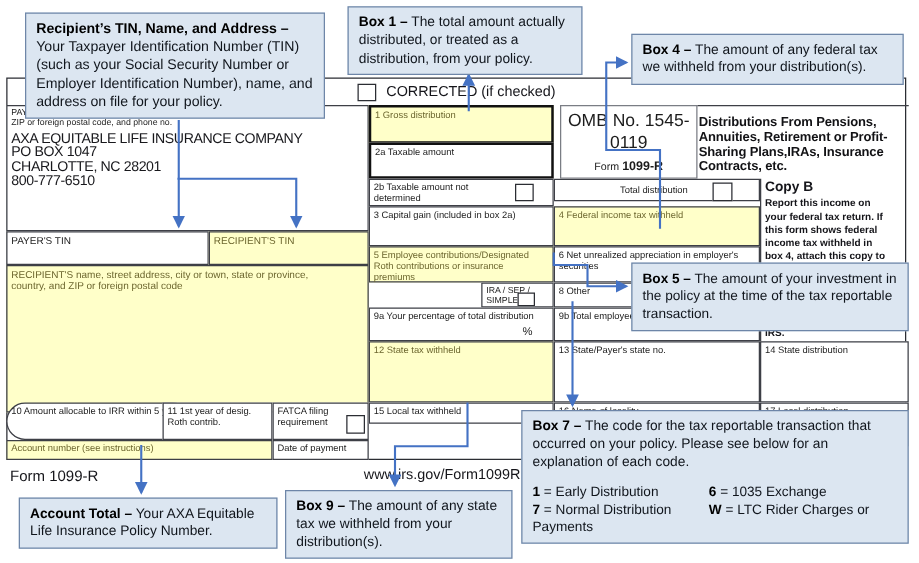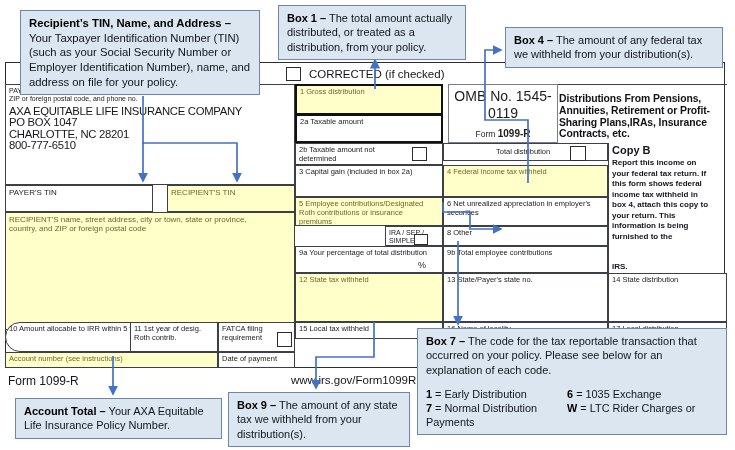--- a/index.html
+++ b/index.html
@@ -42,21 +42,21 @@
   <div class="cell" style="left:5px;top:84px;width:290px;height:101px;">
     <div style="font-size:7px;width:225px;">PAYER'S name, street address, city or town, state or province, country, ZIP or foreign postal code, and phone no.</div>
     <div class="addr">
       <div>AXA EQUITABLE LIFE INSURANCE COMPANY</div>
       <div>PO BOX 1047</div>
       <div>CHARLOTTE, NC 28201</div>
       <div>800-777-6510</div>
     </div>
   </div>
 
-  <div class="cell" style="left:5px;top:185px;width:148px;height:27px;font-size:8px;"><span>PAYER'S TIN</span></div>
+  <div class="cell" style="left:5px;top:185px;width:162px;height:27px;font-size:8px;"><span>PAYER'S TIN</span></div>
   <div class="cell yellow" style="left:167px;top:185px;width:128px;height:27px;font-size:8px;"><span class="olive">RECIPIENT'S TIN</span></div>
 
   <div class="cell yellow" style="left:5px;top:212px;width:290px;height:118px;font-size:8px;"><span class="olive" style="display:inline-block;width:258px;">RECIPIENT'S name, street address, city or town, state or province, country, and ZIP or foreign postal code</span></div>
 
   <div class="cell" style="left:5px;top:322px;width:148px;height:30px;border-radius:15px;"><span>10 Amount allocable to IRR within 5 years</span></div>
   <div class="cell" style="left:130px;top:322px;width:88px;height:30px;"><span>11 1st year of desig. Roth contrib.</span></div>
   <div class="cell" style="left:218px;top:322px;width:77px;height:30px;">
     <span style="display:inline-block;width:42px;">FATCA filing requirement</span>
     <span class="cb" style="left:58px;top:9px;width:15px;height:15px;"></span>
   </div>
@@ -145,20 +145,23 @@
   </div>
 
   <div class="callout" style="left:278px;top:5px;width:188px;">
     <b>Box 1 –</b><span> The total amount actually distributed, or treated as a distribution, from your policy.</span>
   </div>
 
   <div class="callout" style="left:505px;top:27px;width:218px;">
     <b>Box 4 –</b><span> The amount of any federal tax we withheld from your distribution(s).</span>
   </div>
 
+  <div class="callout" style="left:505px;top:210px;width:222px;font-size:10.9px;">
+    <b>Box 5 –</b><span> The amount of your investment in the policy at the time of the tax reportable transaction.</span>
+  </div>
 
   <div class="callout" style="left:417px;top:328px;width:310px;">
     <div>
       <b>Box 7 –</b><span> The code for the tax reportable transaction that occurred on your policy. Please see below for an explanation of each code.</span>
     </div>
     <div class="codes">
       <div>
         <span class="c1"><b>1</b> <span>= Early Distribution</span></span>
         <span><b>6</b> <span>= 1035 Exchange</span></span>
       </div>

